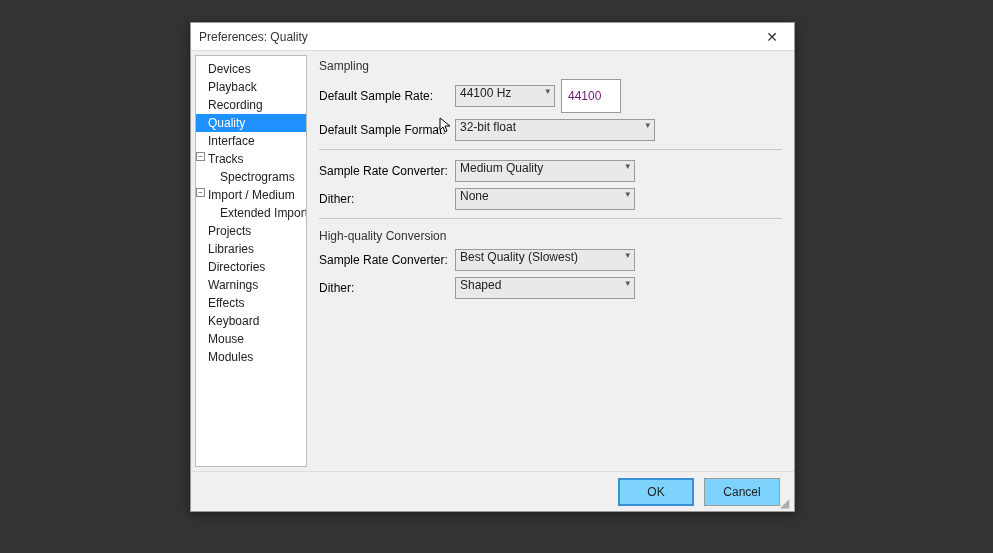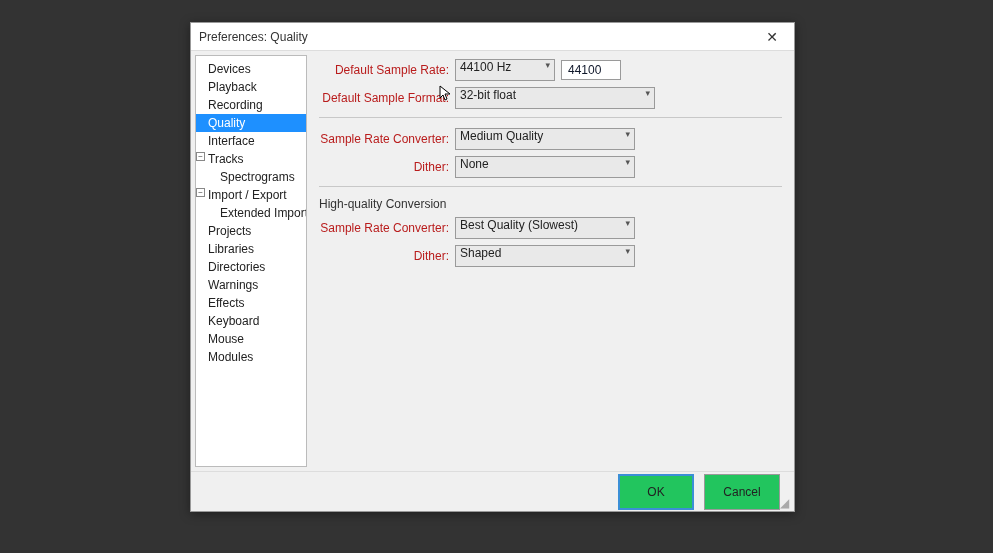--- a/index.html
+++ b/index.html
@@ -101,61 +101,61 @@
     margin: 8px 0 6px 0;
   }
   .row {
     display: flex;
     align-items: center;
     margin-bottom: 6px;
     gap: 6px;
   }
   .row .label {
     width: 130px;
-    text-align: right;
-    color: #b91c1c;
+    text-align: left;
+    color: #000000;
   }
   .combo {
     height: 22px;
     background: #e9e9e9;
     border: 1px solid #9a9a9a;
     display: flex;
     padding: 0 4px;
     position: relative;
     cursor: pointer;
     color: #222;
   }
   .combo .val { flex: 1; font-size: 12px; white-space: nowrap; overflow: hidden; text-overflow: ellipsis; }
   .combo .arrow {
     font-size: 9px;
     color: #555;
     margin-left: 4px;
   }
   .textbox {
-    height: 20px;
+    height: 34px;
     background: #fff;
     border: 1px solid #9a9a9a;
     padding: 0 6px;
     display: flex;
     align-items: center;
-    color: #0f172a;
+    color: #701a75;
   }
   .footer {
     height: 40px;
     display: flex;
     justify-content: flex-end;
     align-items: center;
     gap: 10px;
     padding: 0 14px;
     border-top: 1px solid #ddd;
   }
   .btn {
     min-width: 76px;
-    height: 36px;
-    background: #22c55e;
+    height: 28px;
+    background: #7dd3fc;
     border: 1px solid #999;
     display: flex;
     align-items: center;
     justify-content: center;
     cursor: pointer;
     font-size: 12px;
     color: #222;
     text-align: center;
   }
   .btn.primary {
@@ -190,35 +190,36 @@
   <div class="body">
 
     <div class="tree" id="tree">
         <div class="tree-item"><span>Devices</span></div>
         <div class="tree-item"><span>Playback</span></div>
         <div class="tree-item"><span>Recording</span></div>
         <div class="tree-item selected"><span>Quality</span></div>
         <div class="tree-item"><span>Interface</span></div>
         <div class="tree-item"><span class="exp">−</span><span>Tracks</span></div>
         <div class="tree-item child"><span>Spectrograms</span></div>
-        <div class="tree-item"><span class="exp">−</span><span>Import / Export</span></div>
+        <div class="tree-item"><span class="exp">−</span><span>Import / Medium</span></div>
         <div class="tree-item child"><span>Extended Import</span></div>
         <div class="tree-item"><span>Projects</span></div>
         <div class="tree-item"><span>Libraries</span></div>
         <div class="tree-item"><span>Directories</span></div>
         <div class="tree-item"><span>Warnings</span></div>
         <div class="tree-item"><span>Effects</span></div>
         <div class="tree-item"><span>Keyboard</span></div>
         <div class="tree-item"><span>Mouse</span></div>
         <div class="tree-item"><span>Modules</span></div>
       </div>
 
     <div class="panel">
 
       <div class="group">
+        <div class="group-title">Sampling</div>
         <div class="row">
           <span class="label">Default Sample Rate:</span>
           <span class="combo" style="width:100px">
             <span class="val">44100 Hz</span>
             <span class="arrow">▾</span>
           </span>
           <span class="textbox" style="width:60px">
             <span>44100</span>
           </span>
         </div>

